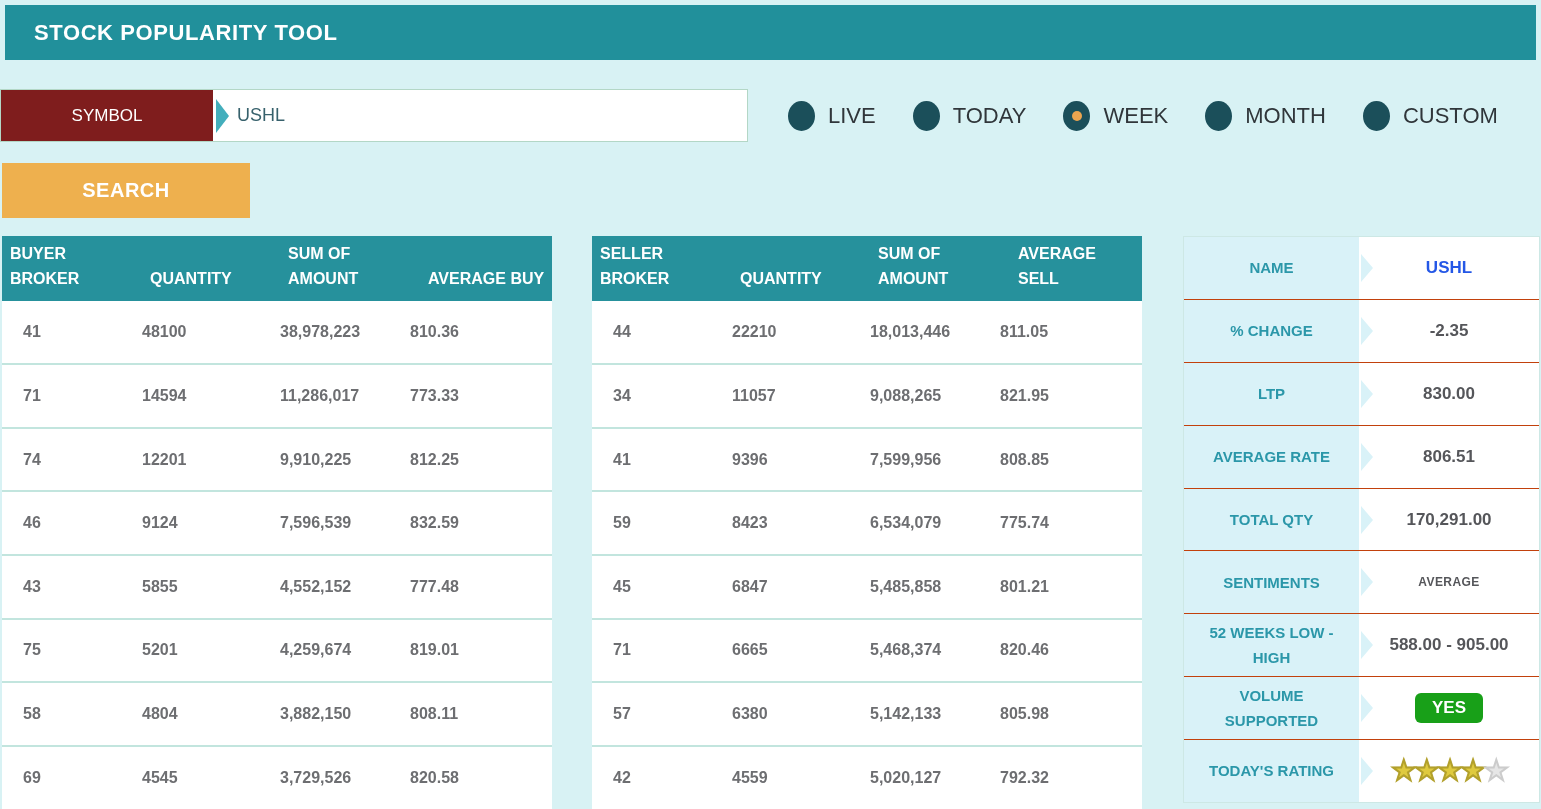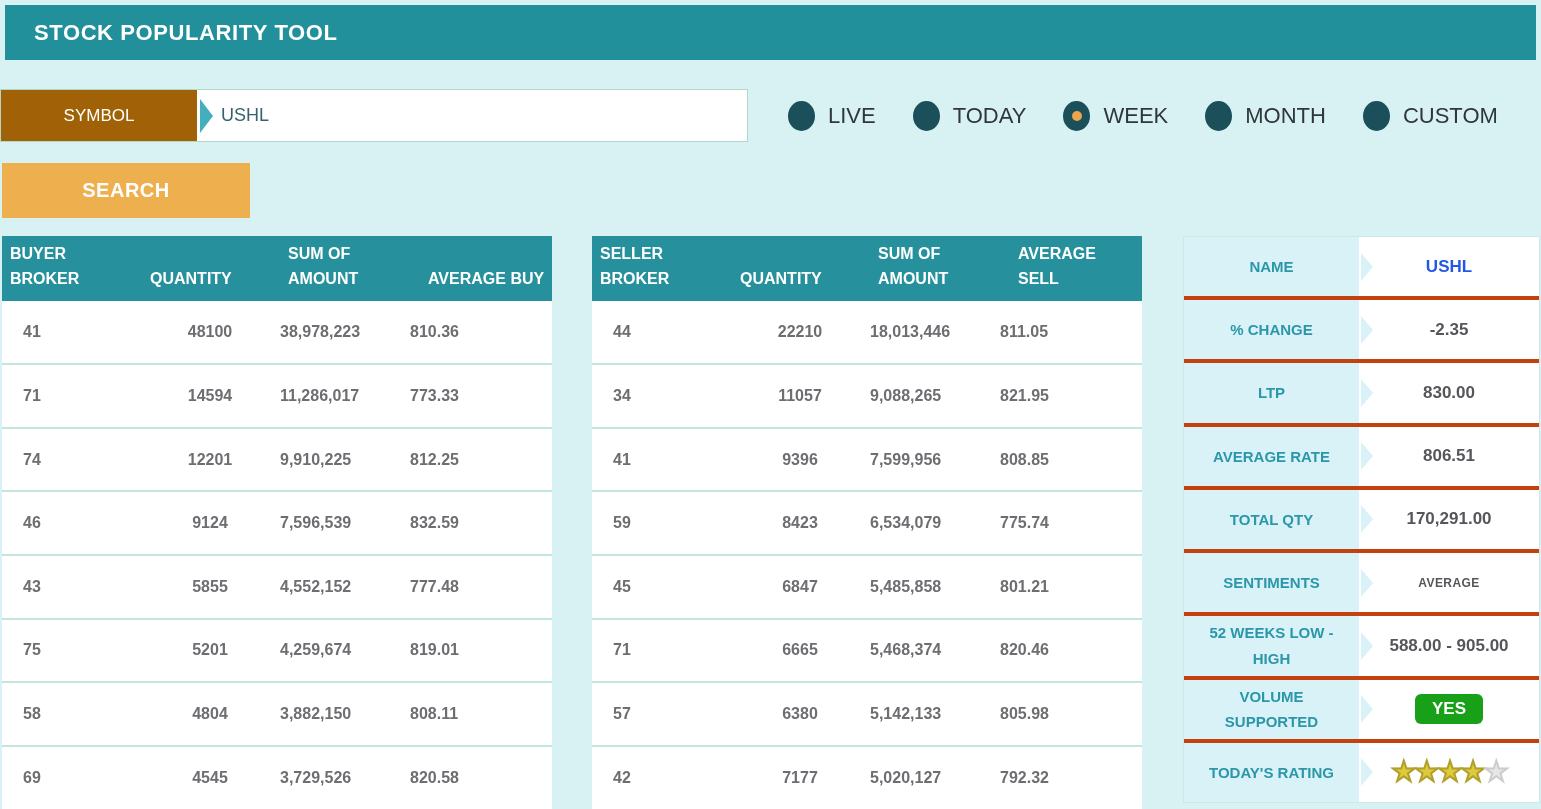--- a/index.html
+++ b/index.html
@@ -28,22 +28,22 @@
     margin-top:29px;
   }
   .symbol-box {
     display:flex; align-items:stretch;
     width:748px; height:53px;
     background:#ffffff;
     border:1px solid #b3d7c6;
   }
   .symbol-label {
     position:relative;
-    width:196px;
-    background:#a16207;
+    width:212px;
+    background:#7f1d1d;
     color:#ffffff;
     font-size:17px;
     display:flex; align-items:center; justify-content:center;
     flex-shrink:0;
   }
   .symbol-label::after {
     content:'';
     position:absolute;
     left:100%; margin-left:3px;
     top:50%; transform:translateY(-50%);
@@ -136,36 +136,36 @@
   table.broker th.h4 { padding-left:24px; }
   table.broker td {
     height:63.6px;
     font-size:16px;
     font-weight:bold;
     color:#6d6e71;
     background:#ffffff;
   }
   table.broker tbody tr + tr td { border-top:2px solid #c2e5de; }
   td.c1 { padding-left:21px; }
-  td.c2 { text-align:center; }
+  td.c2 { }
   td.c3 { padding-left:2px; }
   td.c4 { padding-left:6px;margin-left:20px; }
   
   .panel {
     margin-left:41px;
     width:357px; height:567px;
     background:#ffffff;
     border:1px solid #cde8e5;
     display:flex; flex-direction:column;
   }
   .panel-row {
     flex:1;
     display:flex;
   }
-  .panel-row + .panel-row { border-top:4px solid #c2410c; }
+  .panel-row + .panel-row { border-top:1px solid #c2410c; }
   .panel-label {
     width:175px; flex-shrink:0;
     background:#d9f2f8;
     color:#2b97a9;
     font-size:15px;
     font-weight:bold;
     display:flex; align-items:center; justify-content:center;
     text-align:center;
     line-height:1.7;
     padding:0 22px;
@@ -387,21 +387,21 @@
 
         <tr>
           <td class="c1">57</td>
           <td class="c2">6380</td>
           <td class="c3">5,142,133</td>
           <td class="c4">805.98</td>
         </tr>
 
         <tr>
           <td class="c1">42</td>
-          <td class="c2">7177</td>
+          <td class="c2">4559</td>
           <td class="c3">5,020,127</td>
           <td class="c4">792.32</td>
         </tr>
       </tbody>
   </table>
 
   <div class="panel">
     <div class="panel-row">
       <div class="panel-label">NAME</div>
       <div class="panel-value v-blue">USHL</div>

